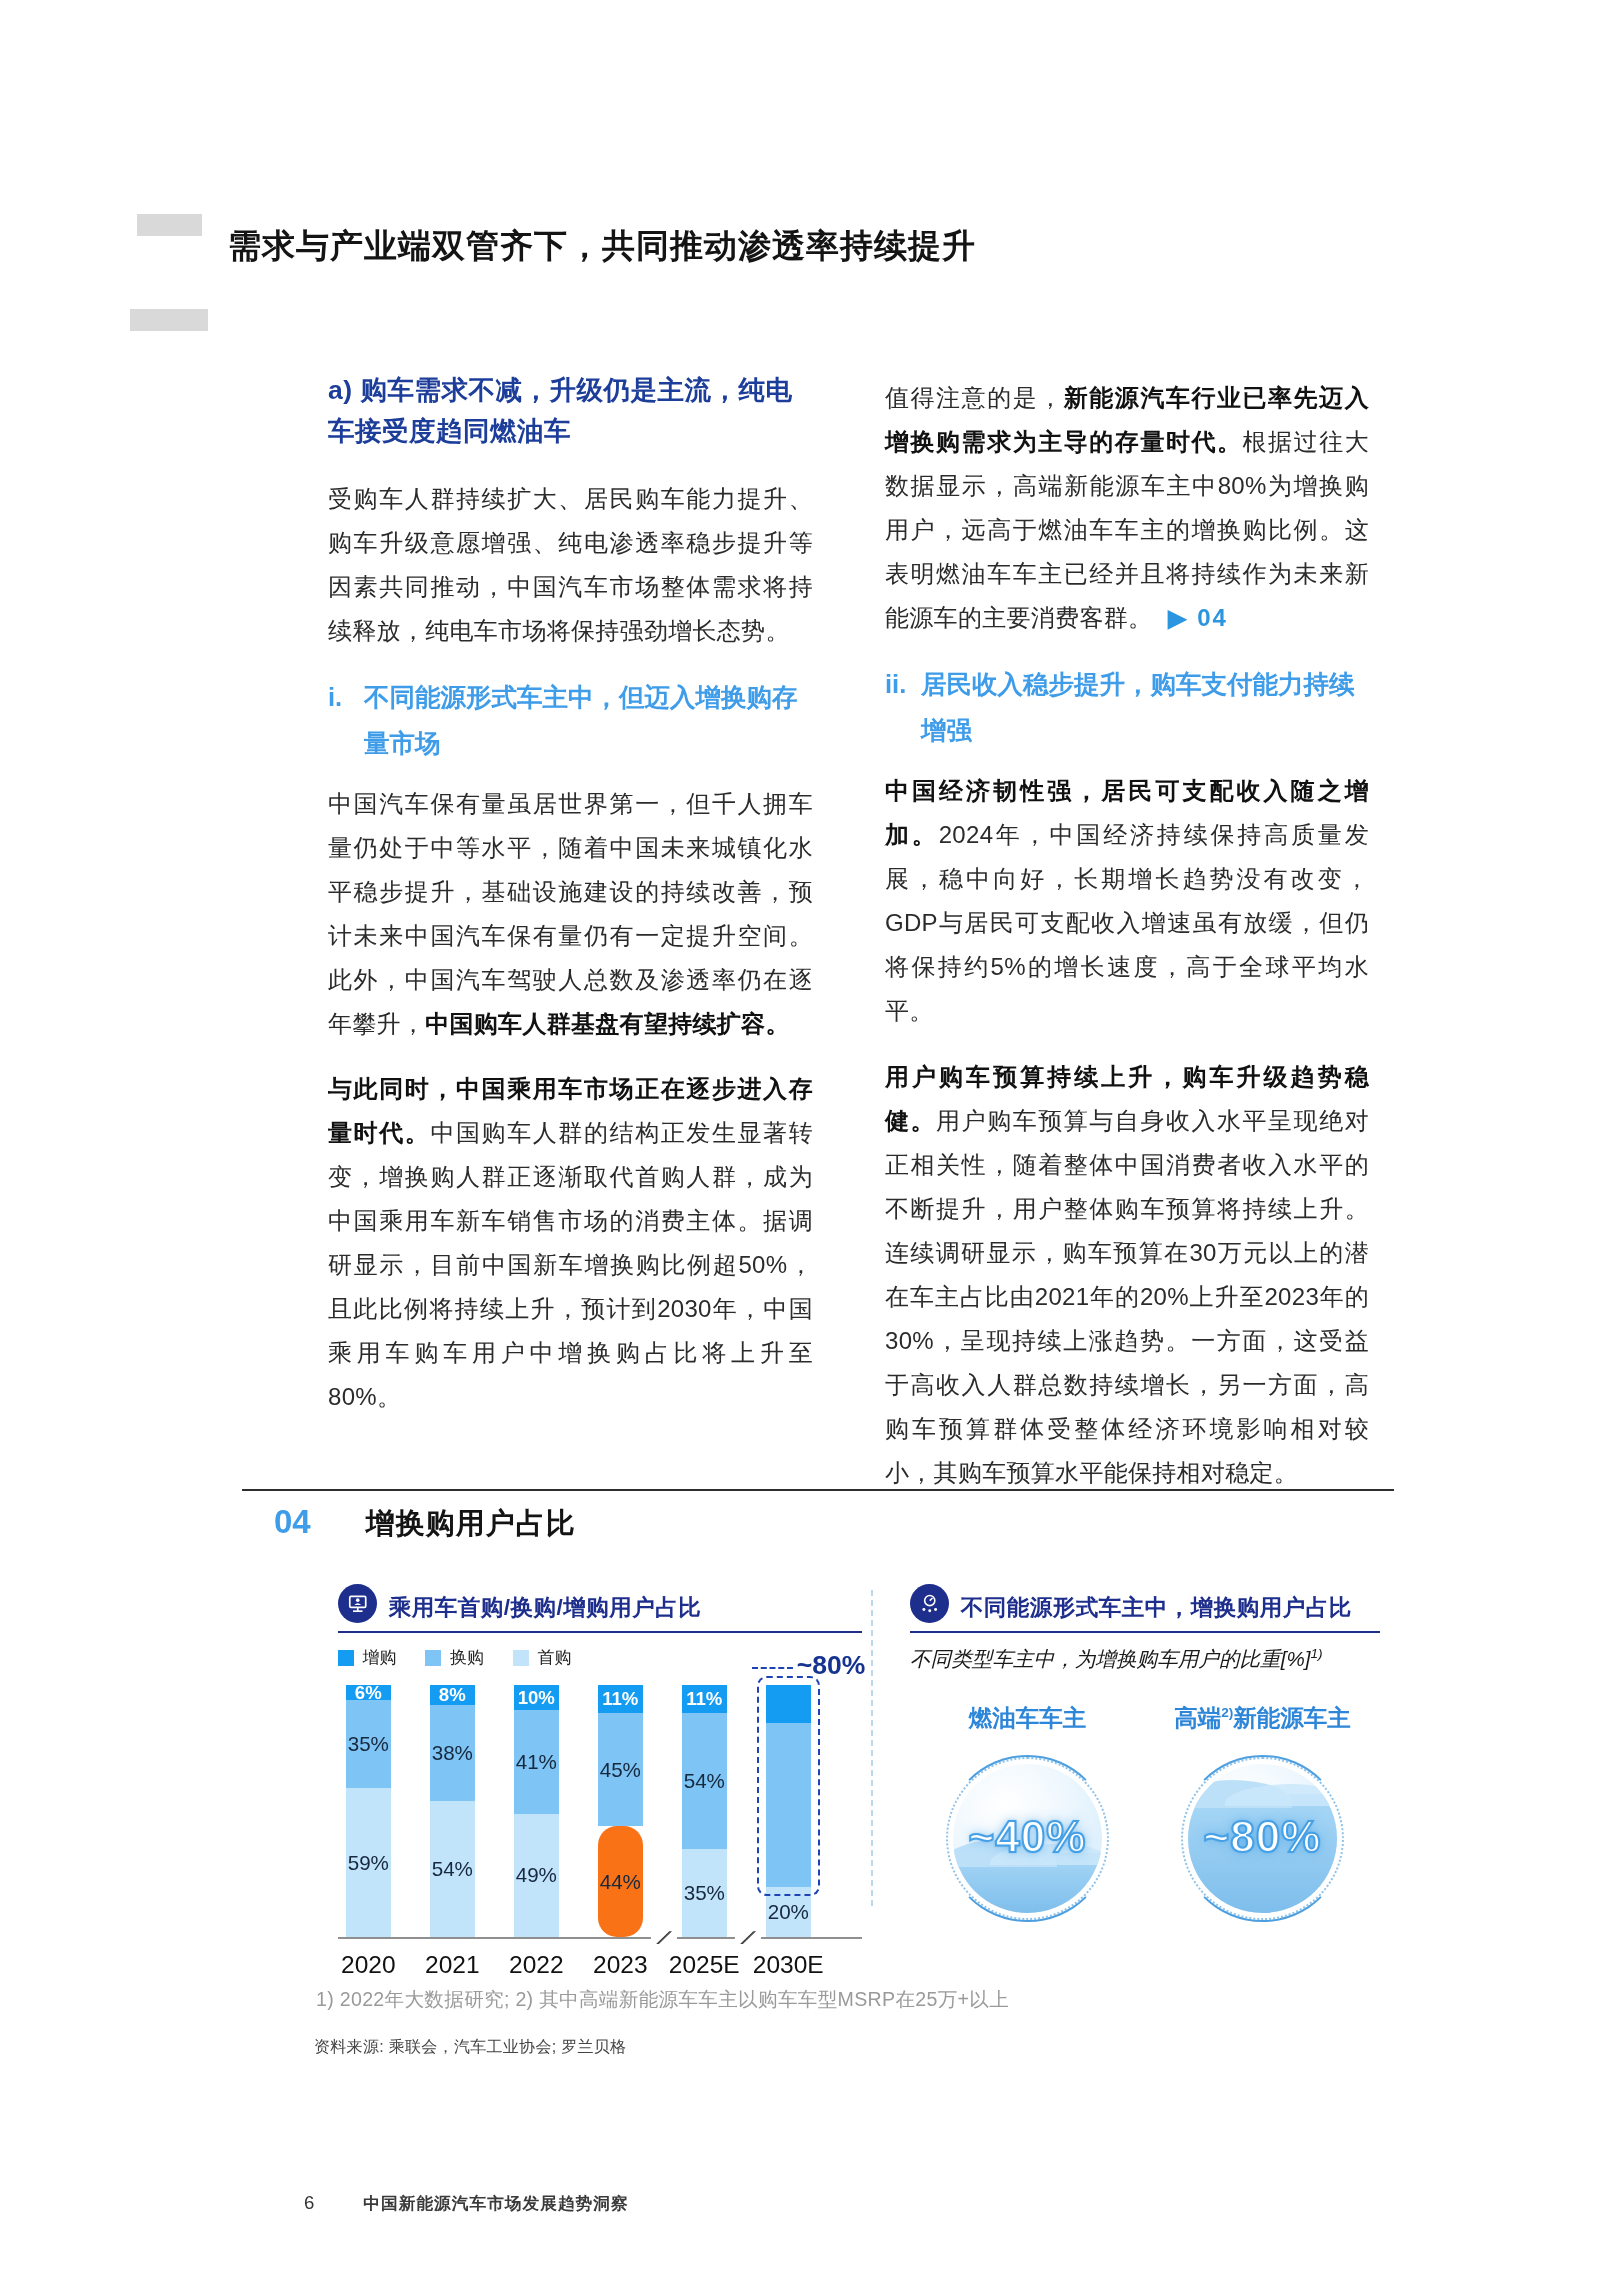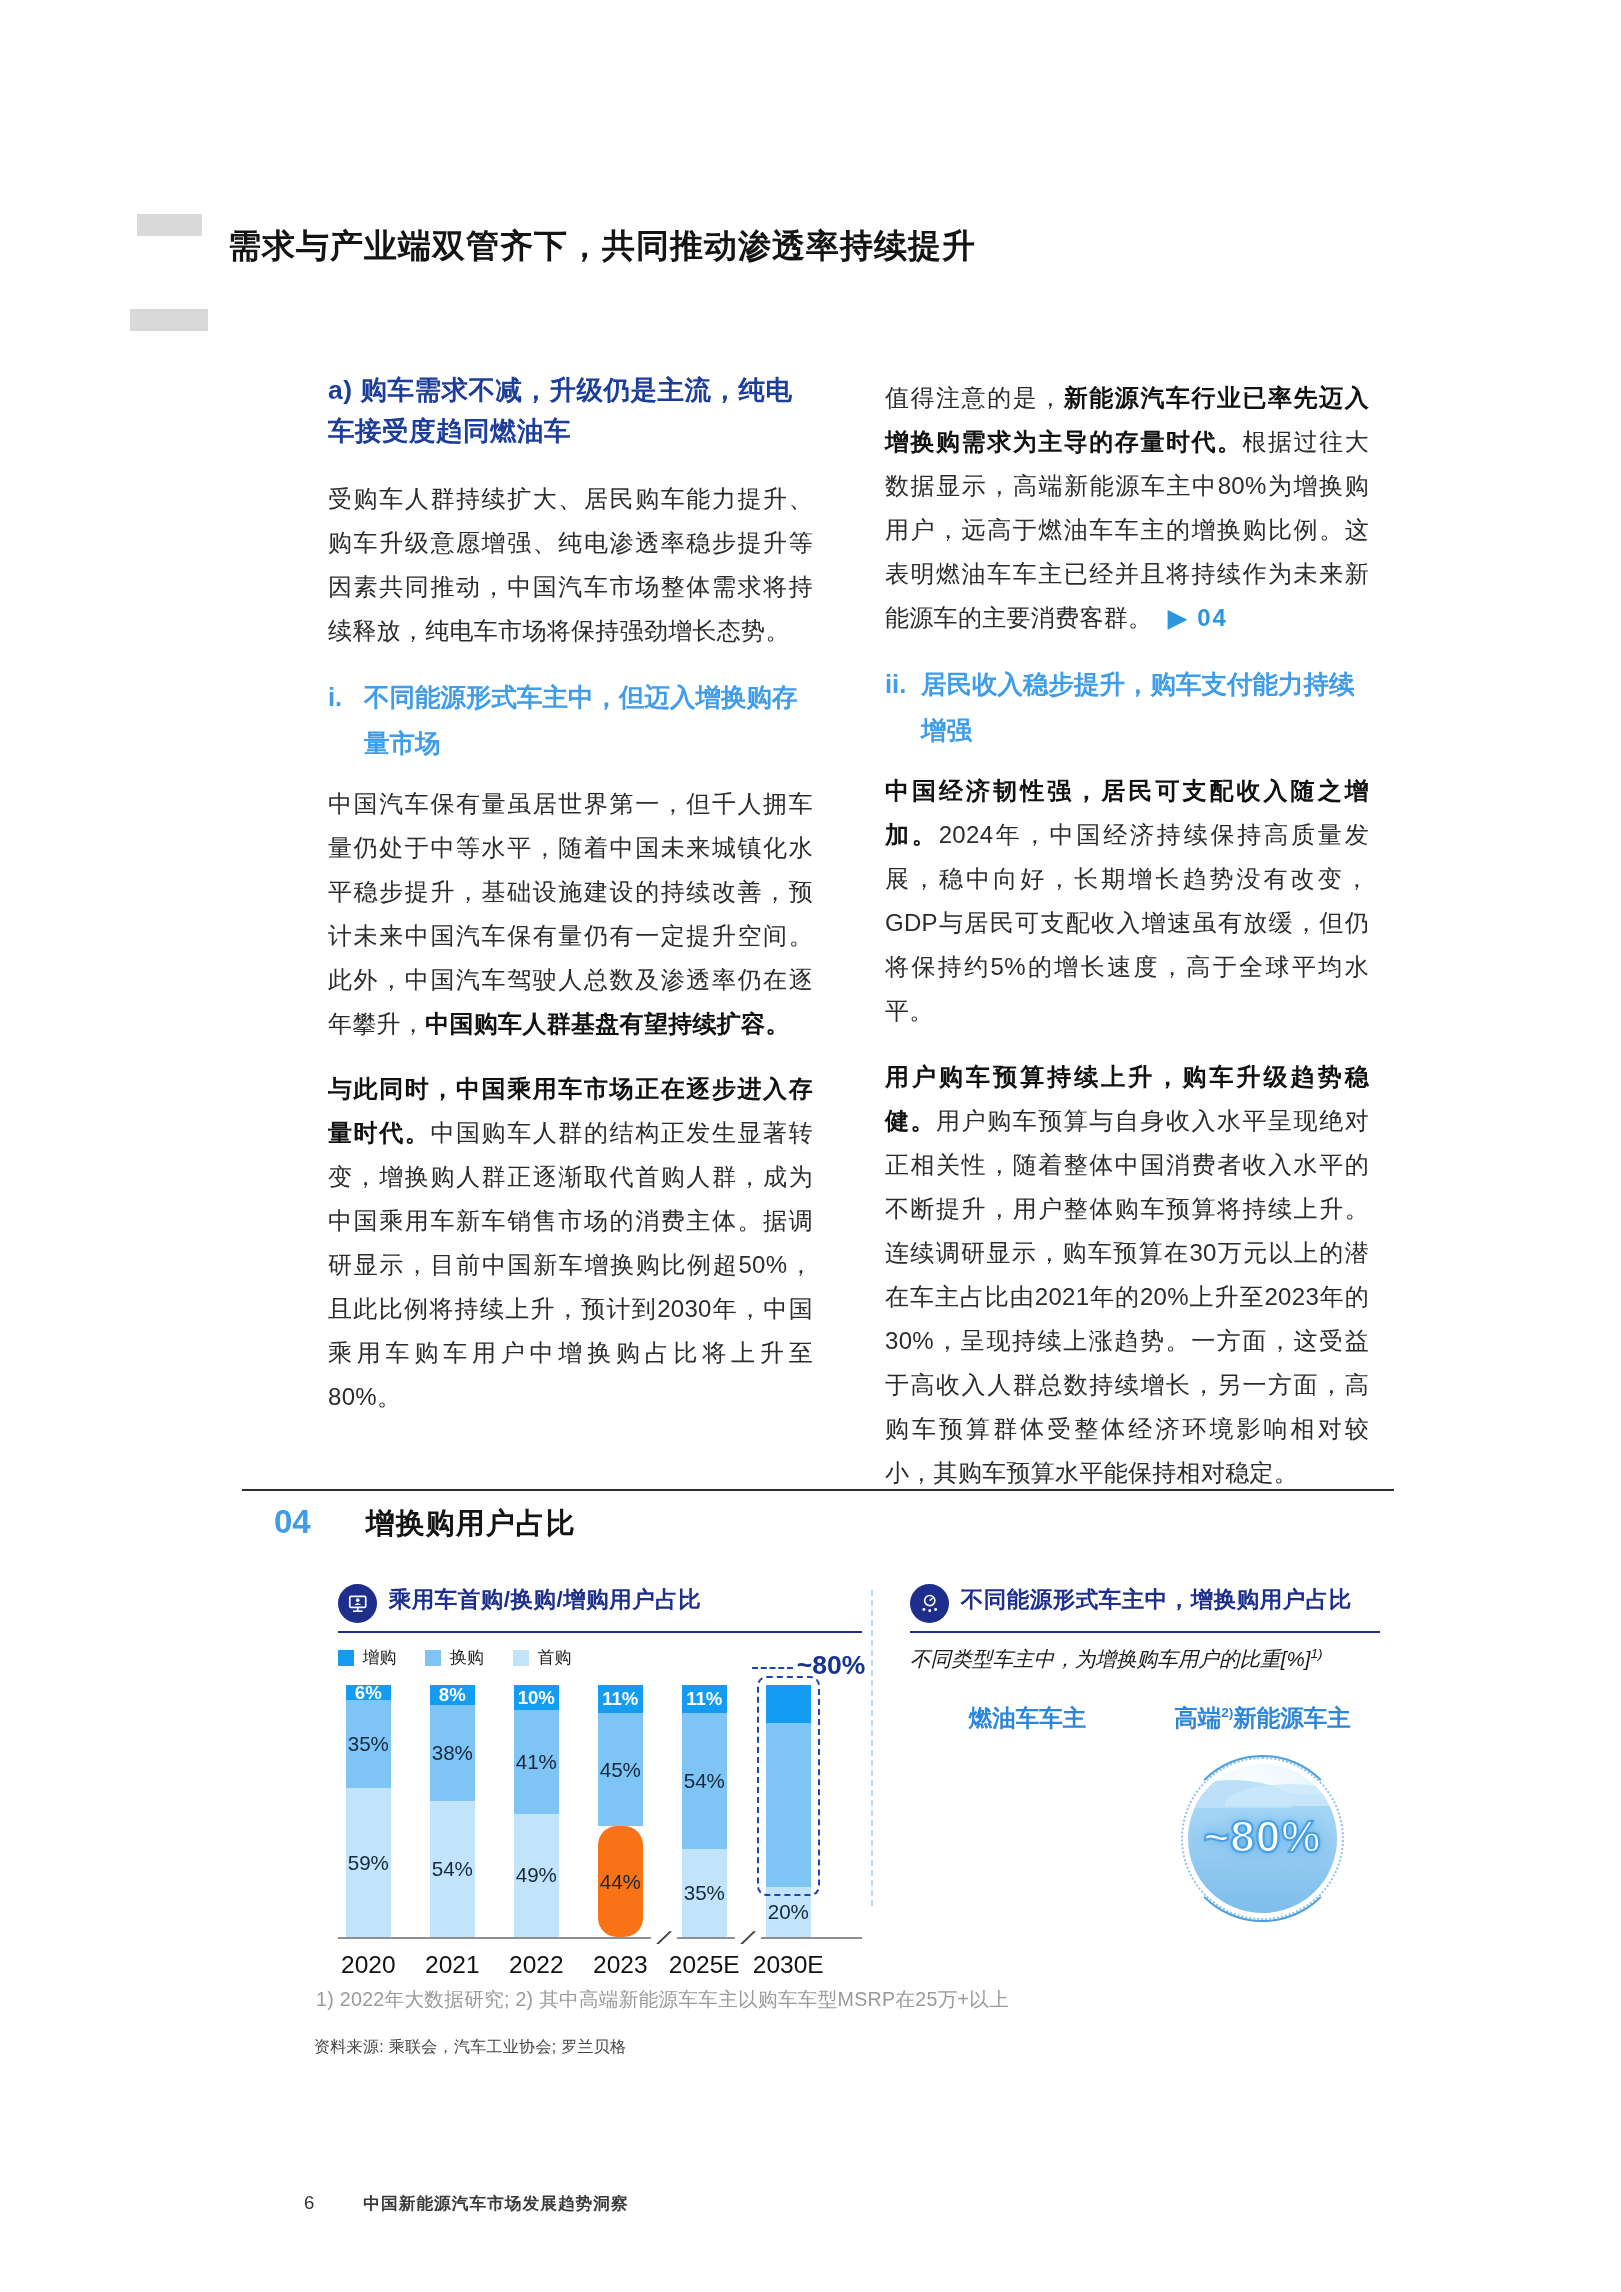--- a/index.html
+++ b/index.html
@@ -29,21 +29,21 @@
 
   
   .fig-rule{position:absolute;left:242px;top:1489px;width:1152px;height:2px;background:#2e2e2e;}
   .fig-head{position:absolute;left:274px;top:1503px;display:flex;align-items:baseline;gap:55px;}
   .fig-num{font-size:33px;font-weight:800;color:#3E9CE9;}
   .fig-title{font-size:29px;font-weight:800;color:#141414;letter-spacing:1px;}
 
   .panel{position:absolute;top:1584px;}
   .panel-left{left:338px;width:524px;}
   .panel-right{left:910px;width:470px;}
-  .panel-head{display:flex;align-items:flex-start;gap:11.8px;border-bottom:2.9px solid #1D2E8C;padding-bottom:7.8px;}
+  .panel-head{display:flex;align-items:flex-end;gap:11.8px;border-bottom:2.9px solid #1D2E8C;padding-bottom:7.8px;}
   .icon-circle{width:39px;height:39px;border-radius:50%;background:#1D2E8C;flex:none;
                display:flex;align-items:center;justify-content:center;}
   .panel-title{font-size:22.5px;font-weight:700;color:#1D2E8C;letter-spacing:0.5px;}
   .panel-sub{margin-top:11.8px;font-size:20.6px;font-style:italic;color:#1a1a1a;}
   .panel-sub sup{font-size:13.7px;}
 
   .legend{display:flex;gap:29px;margin-top:13.7px;}
   .legend-item{display:flex;align-items:center;gap:8.8px;font-size:17px;color:#222;}
   .swatch{width:15.7px;height:15.7px;flex:none;}
 
@@ -266,20 +266,26 @@
         </svg>
       </span>
       <span class="panel-title">不同能源形式车主中，增换购用户占比</span>
     </div>
     <div class="panel-sub">
       <span>不同类型车主中，为增换购车用户的比重[%]</span><sup>1)</sup>
     </div>
     <div class="owners" id="owners">
         <div class="owner">
           <div class="owner-label">燃油车车主</div>
+          <div class="kpi">
+            <div class="kpi-inner">
+              <div class="water" style="height: 40%;"></div>
+              <div class="kpi-value">~40%</div>
+            </div>
+          </div>
         </div>
         <div class="owner">
           <div class="owner-label"><span>高端</span><sup>2)</sup><span>新能源车主</span></div>
           <div class="kpi">
             <div class="kpi-inner">
               <div class="water" style="height: 80%;"></div>
               <div class="kpi-value">~80%</div>
             </div>
           </div>
         </div>

